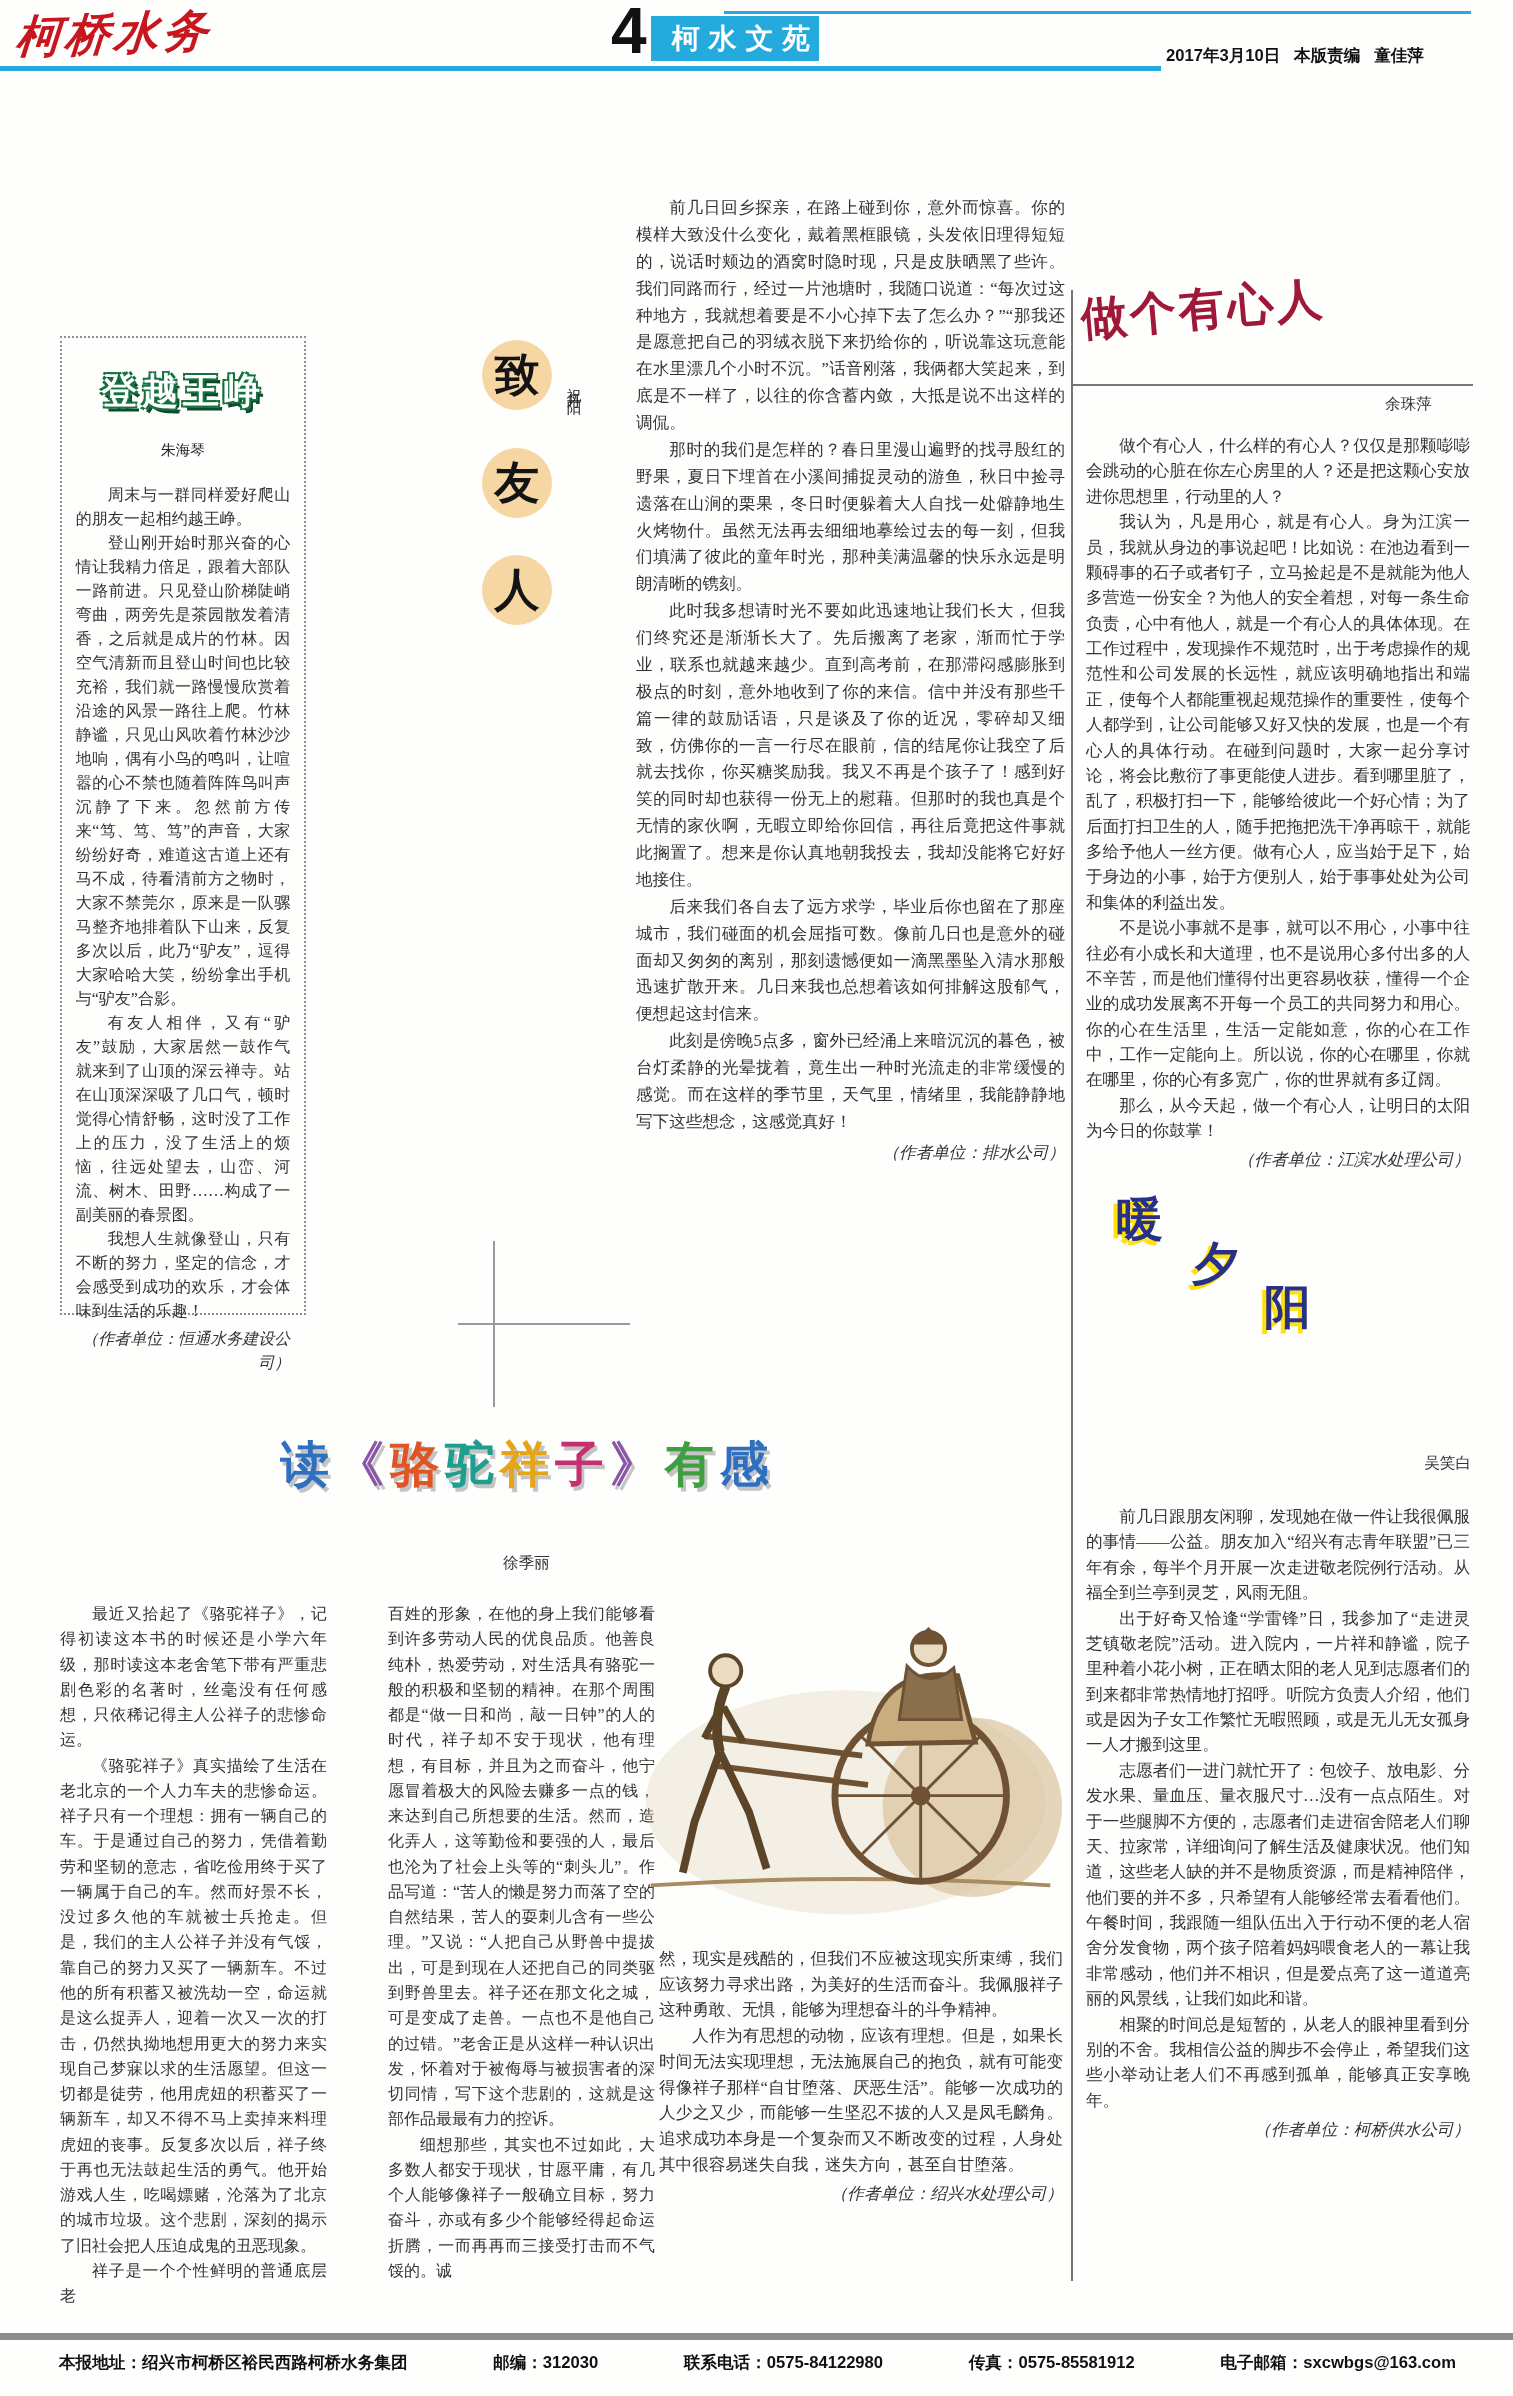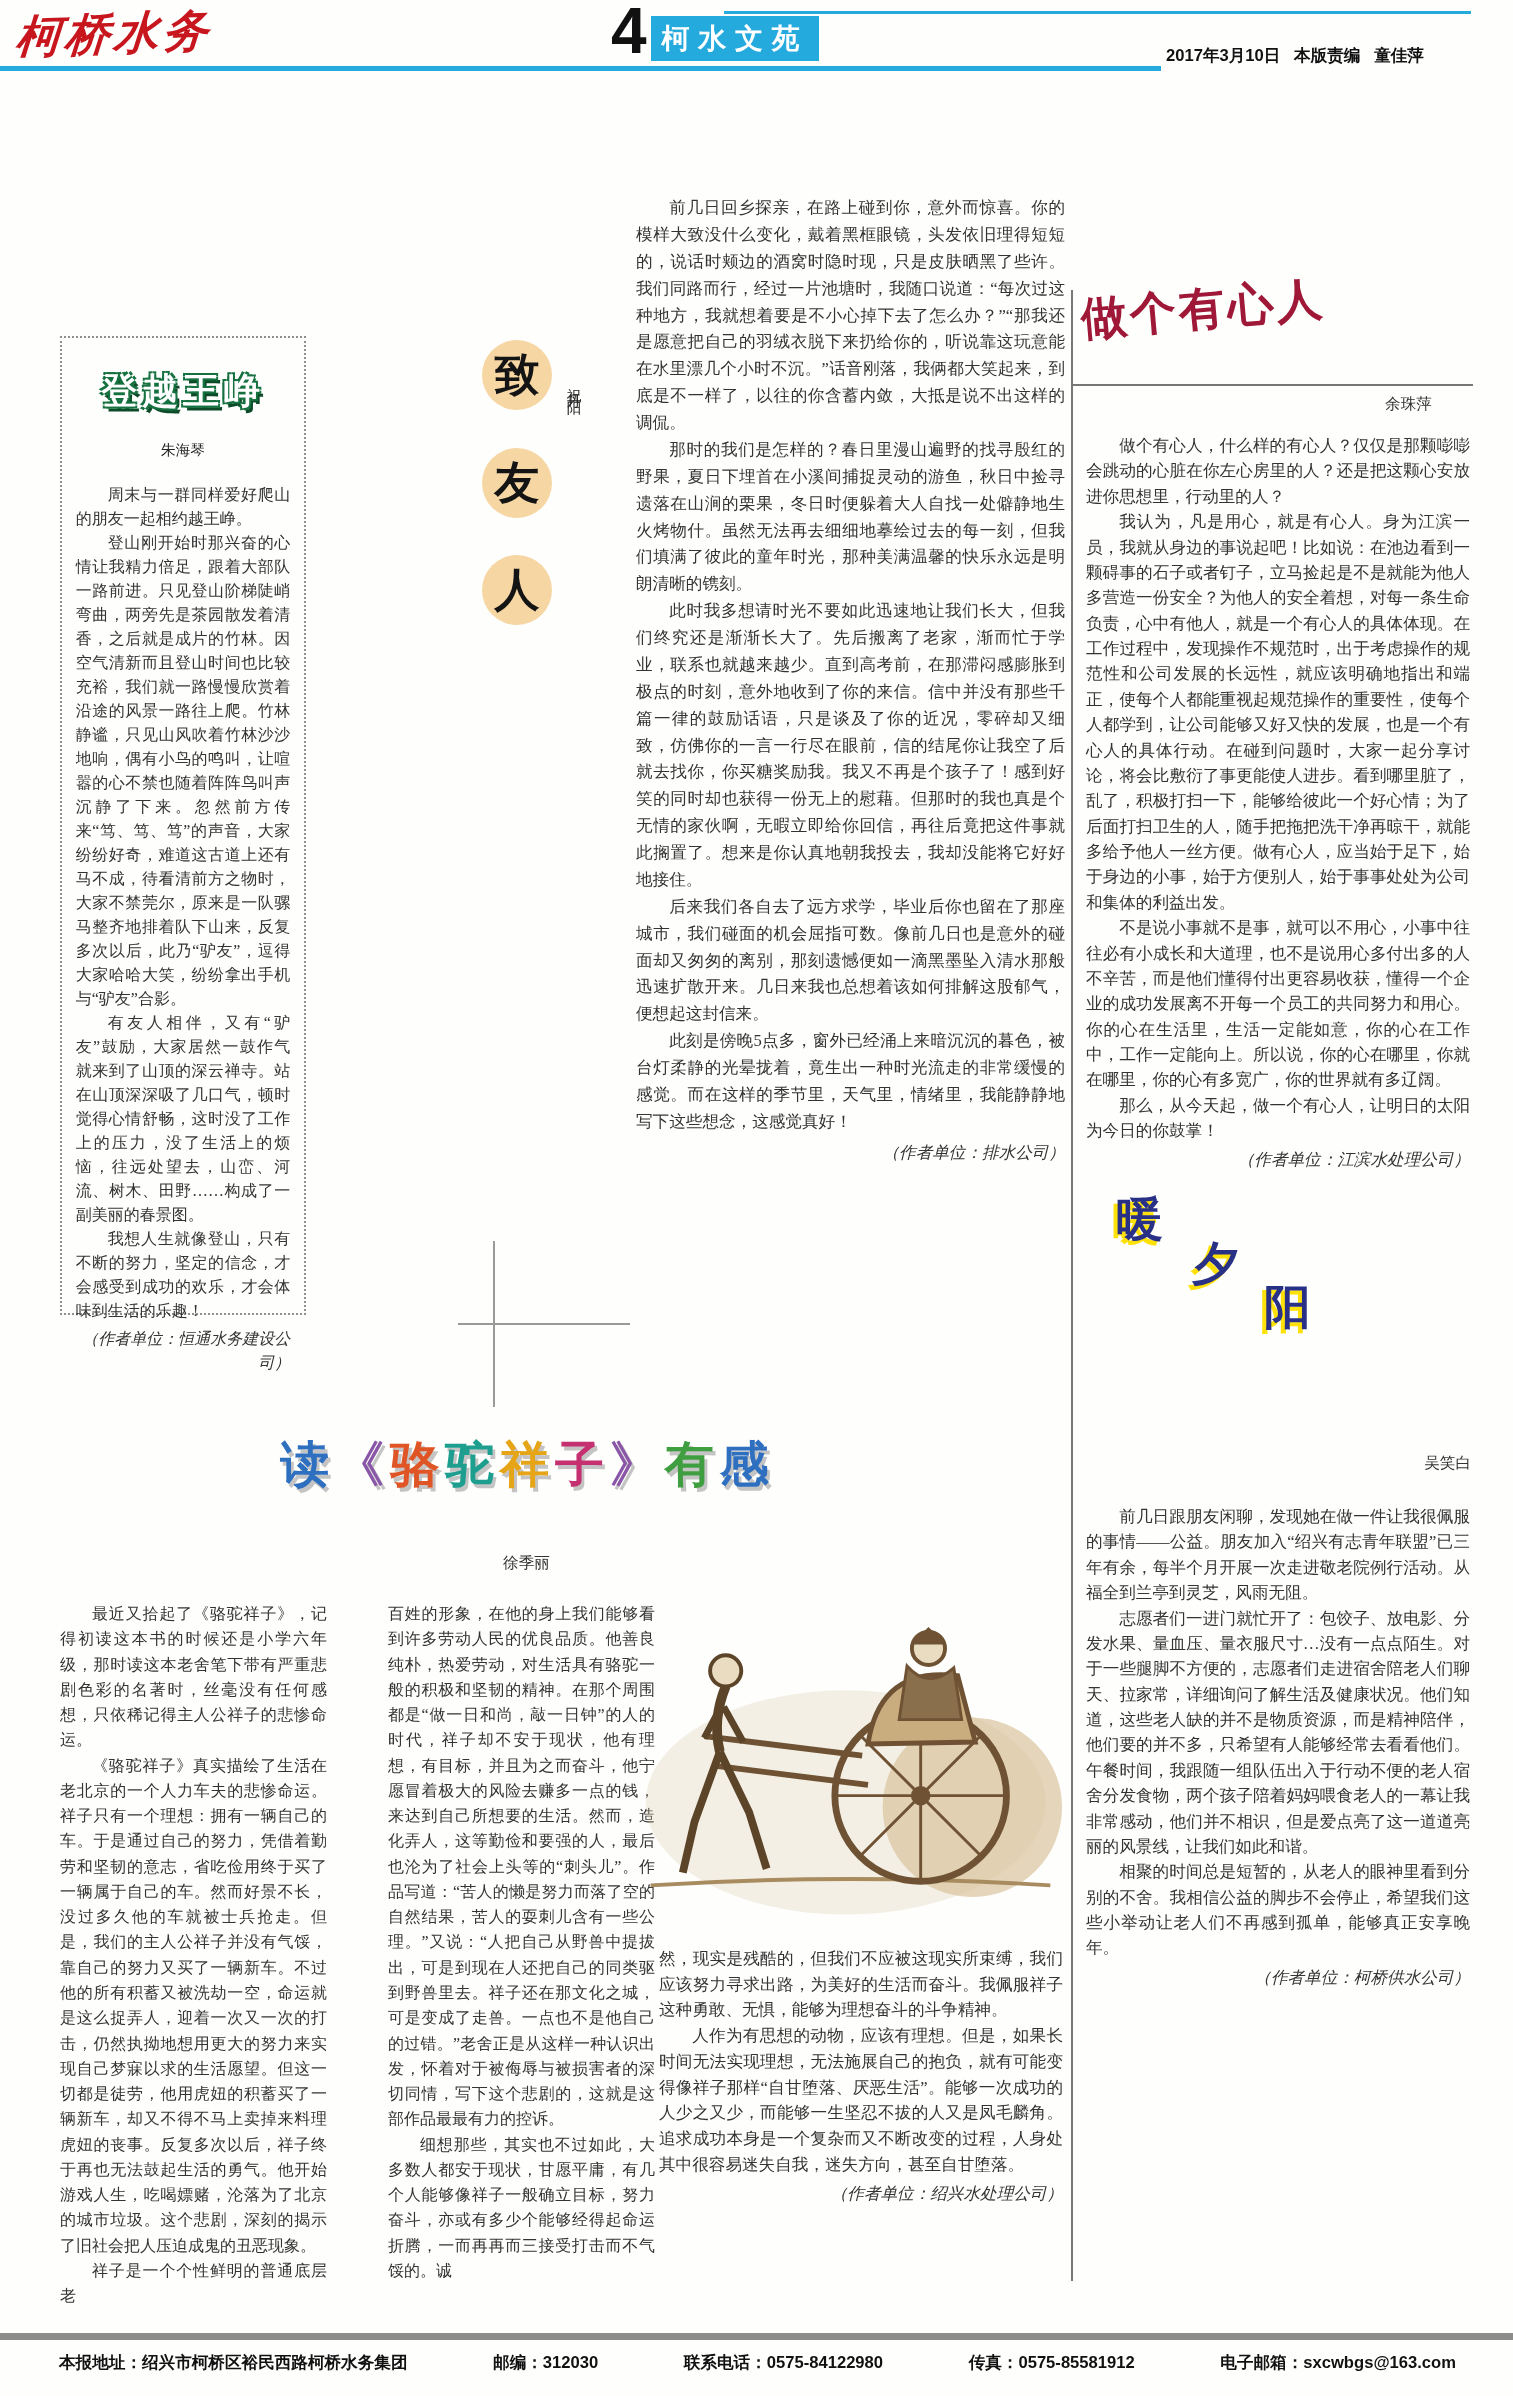--- a/index.html
+++ b/index.html
@@ -16,21 +16,21 @@
     font-style:italic; transform:skewX(-6deg) rotate(-2deg); letter-spacing:3.9px;
     font-family:"Liberation Serif",serif;
   }
   .page-number {
     left:611px; top:-5.9px; font-size:64px; font-weight:bold; color:#111;
     font-family:"Liberation Sans","DejaVu Sans",sans-serif;
   }
   .section-badge {
     left:651px; top:15.6px; width:168px; height:45px; background:#25aade;
     color:#fff; font-size:28px; font-weight:bold; letter-spacing:8.8px;
-    line-height:46px; text-align:center;
+    line-height:46px; text-align:right;
   }
   .rule-cyan-top { left:724px; top:10.7px; width:747px; height:2.9px; background:#25aade; }
   .rule-cyan-bottom { left:0; top:66px; width:1161px; height:4.9px; background:#25aade; }
   .edition-line {
     left:1166px; top:45px; width:336px; font-size:16.6px; font-weight:bold; color:#111;
     font-family:"Liberation Sans","DejaVu Sans",sans-serif; display:flex; gap:13.7px;
   }
 
   
   .art-body p { margin:0; text-indent:2em; text-align:justify; }
@@ -165,20 +165,21 @@
     <p>那么，从今天起，做一个有心人，让明日的太阳为今日的你鼓掌！</p>
     <p class="sign">（作者单位：江滨水处理公司）</p>
   </div>
 
   <div class="abs nuan-char" style="left:1116px; top:1188px">暖</div>
   <div class="abs nuan-char" style="left:1192px; top:1233px">夕</div>
   <div class="abs nuan-char" style="left:1264px; top:1276px">阳</div>
   <div class="abs nuan-author">吴笑白</div>
   <div class="abs nuan-body art-body">
     <p>前几日跟朋友闲聊，发现她在做一件让我很佩服的事情——公益。朋友加入“绍兴有志青年联盟”已三年有余，每半个月开展一次走进敬老院例行活动。从福全到兰亭到灵芝，风雨无阻。</p>
+    <p>出于好奇又恰逢“学雷锋”日，我参加了“走进灵芝镇敬老院”活动。进入院内，一片祥和静谧，院子里种着小花小树，正在晒太阳的老人见到志愿者们的到来都非常热情地打招呼。听院方负责人介绍，他们或是因为子女工作繁忙无暇照顾，或是无儿无女孤身一人才搬到这里。</p>
     <p>志愿者们一进门就忙开了：包饺子、放电影、分发水果、量血压、量衣服尺寸…没有一点点陌生。对于一些腿脚不方便的，志愿者们走进宿舍陪老人们聊天、拉家常，详细询问了解生活及健康状况。他们知道，这些老人缺的并不是物质资源，而是精神陪伴，他们要的并不多，只希望有人能够经常去看看他们。午餐时间，我跟随一组队伍出入于行动不便的老人宿舍分发食物，两个孩子陪着妈妈喂食老人的一幕让我非常感动，他们并不相识，但是爱点亮了这一道道亮丽的风景线，让我们如此和谐。</p>
     <p>相聚的时间总是短暂的，从老人的眼神里看到分别的不舍。我相信公益的脚步不会停止，希望我们这些小举动让老人们不再感到孤单，能够真正安享晚年。</p>
     <p class="sign">（作者单位：柯桥供水公司）</p>
   </div>
 
   <div class="abs luotuo-title"><span style="color: rgb(46, 111, 192);">读</span><span style="color: rgb(138, 86, 168);">《</span><span style="color: rgb(224, 85, 38);">骆</span><span style="color: rgb(29, 158, 143);">驼</span><span style="color: rgb(230, 164, 23);">祥</span><span style="color: rgb(197, 48, 112);">子</span><span style="color: rgb(138, 86, 168);">》</span><span style="color: rgb(63, 158, 63);">有</span><span style="color: rgb(46, 111, 192);">感</span></div>
   <div class="abs luotuo-author">徐季丽</div>
 
   <div class="abs luotuo-col luotuo-col1 art-body">
     <p>最近又拾起了《骆驼祥子》，记得初读这本书的时候还是小学六年级，那时读这本老舍笔下带有严重悲剧色彩的名著时，丝毫没有任何感想，只依稀记得主人公祥子的悲惨命运。</p>

